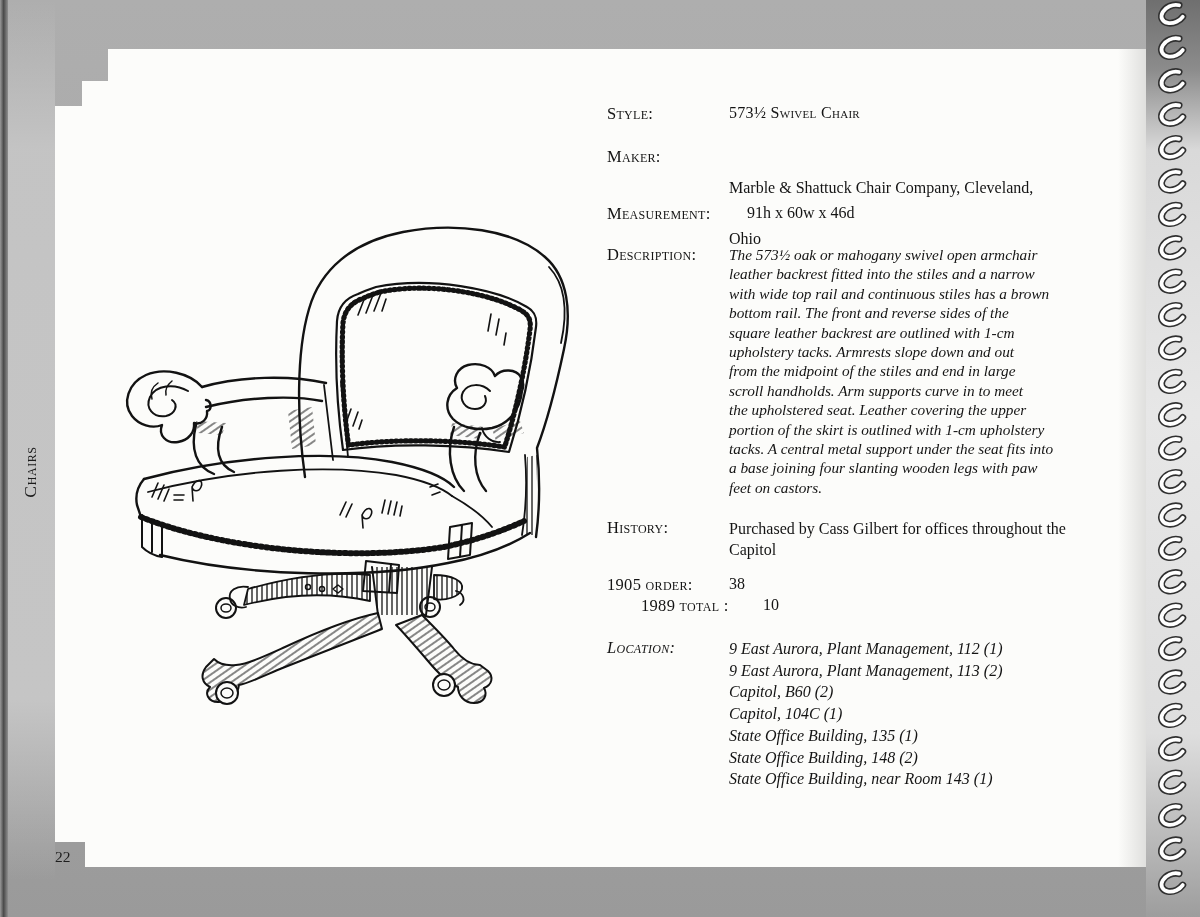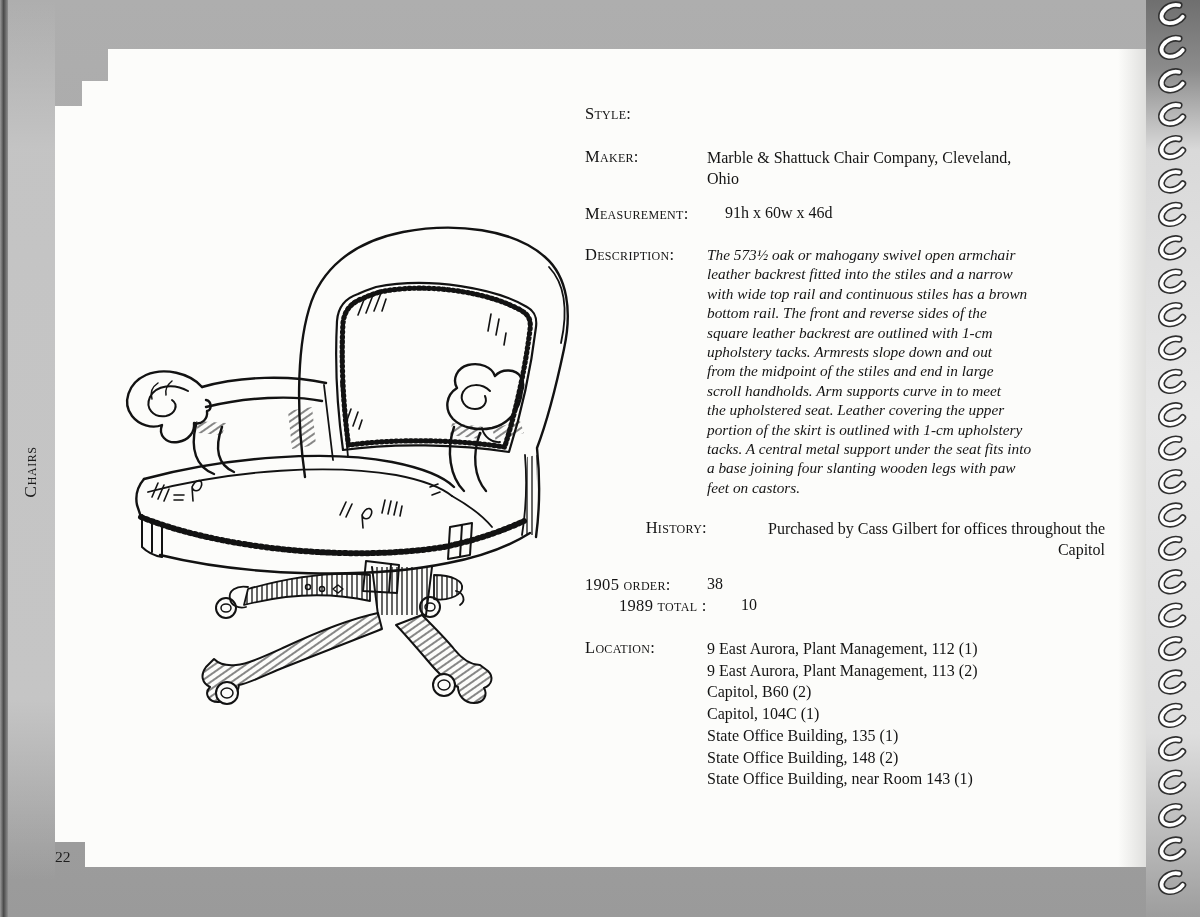--- a/index.html
+++ b/index.html
@@ -25,34 +25,34 @@
   .bind-panel{position:absolute;right:0;top:0;width:54px;height:100%;
     background:linear-gradient(180deg,#6f6f6f 0px,#8c8c8c 70px,#d9d9d9 150px,
       #e7e7e7 45%,#dedede 80%,#b5b5b5 93%,#9d9d9d 100%);}
   .bind-svg{position:absolute;right:0;top:0;width:54px;height:917px;}
   
   .chairs-wrap{position:absolute;left:12px;top:420px;width:36px;height:104px;}
   .chairs-wrap span{position:absolute;left:50%;top:50%;transform:translate(-50%,-50%) rotate(-90deg);
     white-space:nowrap;font-variant:small-caps;font-size:17.5px;letter-spacing:.6px;color:#1b1b1b;}
   .page-number{position:absolute;left:55px;top:848px;font-size:15.5px;color:#1e1e1e;}
   
-  .fields{position:absolute;left:585px;top:0;width:520px;height:901px;}
+  .fields{position:absolute;left:607px;top:0;width:520px;height:901px;}
   .row{position:absolute;left:0;width:520px;display:flex;align-items:flex-start;}
   .label{flex:0 0 122px;font-variant:small-caps;font-size:16.5px;letter-spacing:.3px;color:#141414;}
   .value{flex:1;font-size:16px;color:#141414;}
   .value.smallcaps{font-variant:small-caps;letter-spacing:.3px;}
   .lines div{white-space:nowrap;}
   .row-style{top:104px;}
-  .row-maker{top:147px;}  .row-maker .lines div{line-height:21px;}
+  .row-maker{top:147px;}  .row-maker .lines div{line-height:21px;margin-top:30px;}
   .row-measurement{top:204px;gap:18px;}
   .row-description{top:245px;} .row-description .lines div{font-size:15.3px;line-height:19.4px;font-style:italic;}
-  .row-history{top:518px;text-align:right;} .row-history .lines div{line-height:21px;}
+  .row-history{top:518px;} .row-history .lines div{line-height:21px;}
   .row-order{top:575px;}
   .row-total{top:596px;margin-left:34px;}
-  .row-location{top:638px;} .row-location .lines div{line-height:21.7px;}
+  .row-location{top:638px;font-style:italic;} .row-location .lines div{line-height:21.7px;}
   
   .chair{position:absolute;left:100px;top:215px;width:480px;height:500px;}
 </style>
 </head>
 <body>
 
 <div class="screen">
 
   <div class="left-edge"></div>
   <div class="margin-strip"></div>
@@ -159,20 +159,21 @@
       <ellipse cx="344" cy="470" rx="6" ry="5" stroke-width="1.5"></ellipse>
       <circle cx="208" cy="372" r="2.5" stroke-width="1.5"></circle>
       <circle cx="222" cy="374" r="2.5" stroke-width="1.5"></circle>
       <path d="M238 370 l5 4 -5 4 -5 -4 Z" stroke-width="1.5"></path>
     </g>
   </svg>
 
   <div class="fields">
     <div class="row row-style">
       <div class="label">Style:</div>
+      <div class="value smallcaps">573½ Swivel Chair</div>
     </div>
     <div class="row row-maker">
       <div class="label">Maker:</div>
       <div class="value lines">
           <div>Marble &amp; Shattuck Chair Company, Cleveland,</div>
           <div>Ohio</div>
         </div>
     </div>
     <div class="row row-measurement">
       <div class="label">Measurement:</div>

